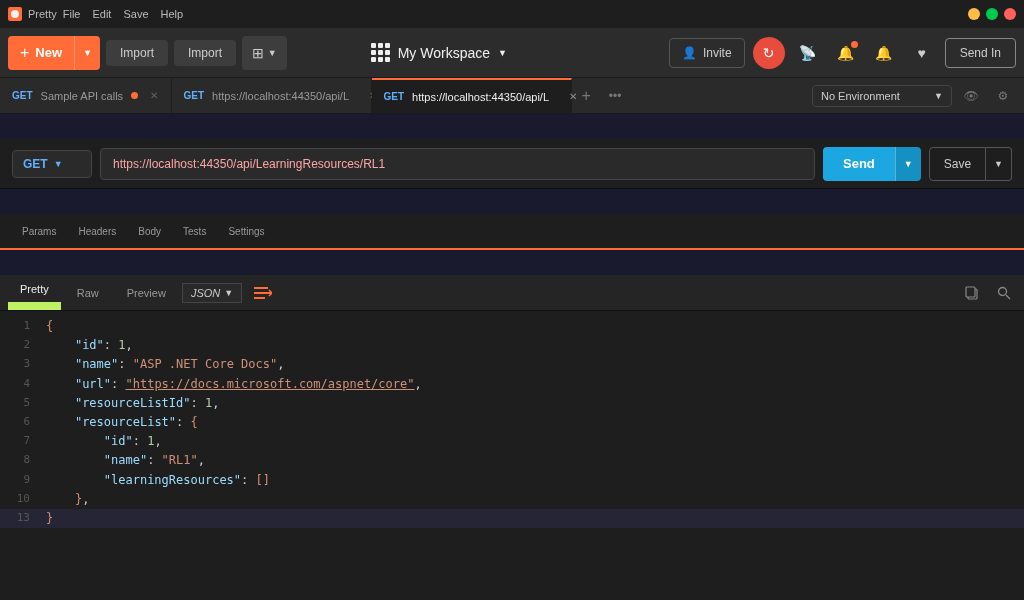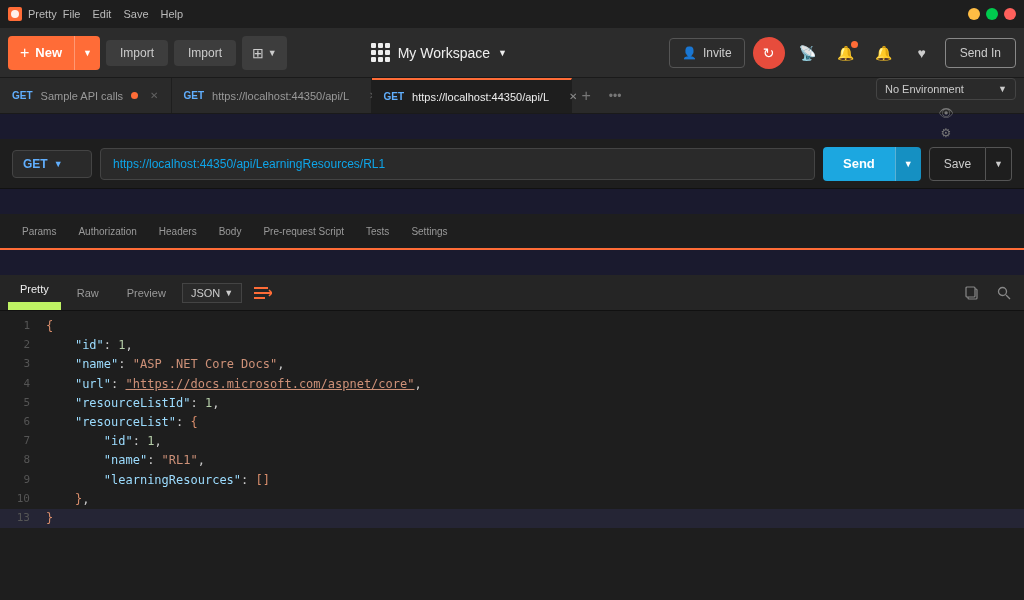--- a/index.html
+++ b/index.html
@@ -270,21 +270,20 @@
       padding: 0 8px;
       color: #777;
       cursor: pointer;
     }
     .tab-env-area {
       margin-left: auto;
       display: flex;
       align-items: center;
       padding: 0 8px;
       gap: 6px;
-      flex-direction: column;
     }
     .env-select {
       background: #2a2a2a;
       border: 1px solid #444;
       border-radius: 4px;
       color: #ccc;
       font-size: 11px;
       padding: 4px 8px;
       cursor: pointer;
       display: flex;
@@ -326,21 +325,21 @@
       display: flex;
       align-items: center;
       gap: 6px;
       min-width: 80px;
     }
     .url-input {
       flex: 1;
       background: #2a2a2a;
       border: 1px solid #444;
       border-radius: 4px;
-      color: #0ea5e9;
+      color: #fca5a5;
       font-size: 12px;
       padding: 8px 12px;
       outline: none;
     }
     .send-btn {
       background: #1ca7e0;
       border: none;
       border-radius: 4px 0 0 4px;
       color: white;
       font-size: 13px;
@@ -437,20 +436,21 @@
       display: flex;
       align-items: center;
       background: #2a2a2a;
       border: 1px solid #444;
       border-radius: 0;
       color: #ccc;
       font-size: 11px;
       padding: 3px 8px;
       cursor: pointer;
       gap: 4px;
+      font-style: italic;
     }
     .resp-toolbar {
       margin-left: auto;
       display: flex;
       align-items: center;
       gap: 8px;
     }
     .resp-toolbar-btn {
       width: 24px; height: 24px;
       background: transparent;
@@ -648,24 +648,22 @@
     <div style="display:flex;">
       <button class="save-btn">Save</button>
       <button class="save-dropdown">
         <span class="chevron">▼</span>
       </button>
     </div>
   </div>
 
   <div class="req-options-tabs">
     <div class="req-opt-tab">Params</div>
-    <div class="req-opt-tab">Authorization</div>
     <div class="req-opt-tab">Headers</div>
     <div class="req-opt-tab">Body</div>
-    <div class="req-opt-tab">Pre-request Script</div>
     <div class="req-opt-tab">Tests</div>
     <div class="req-opt-tab">Settings</div>
   </div>
 
   <div class="response-section">
     <div class="response-tabs-bar">
       <div class="resp-tab active">
         <span>Pretty</span>
       </div>
       <div class="resp-tab">

